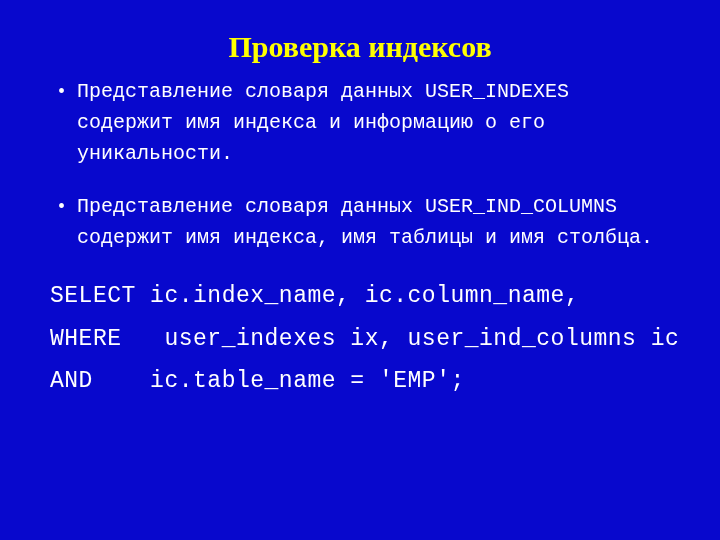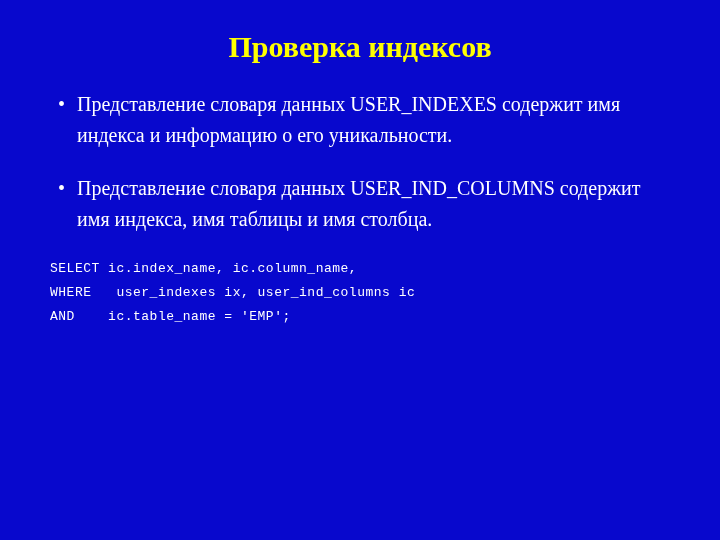--- a/index.html
+++ b/index.html
@@ -14,40 +14,41 @@
       color: #ffffff;
       font-family: 'Times New Roman', serif;
       padding: 30px 50px;
       overflow: hidden;
     }
     .title {
       text-align: center;
       color: #ffff00;
       font-size: 30px;
       font-weight: bold;
-      margin-bottom: 25px;
+      margin-bottom: 12px;
     }
     .bullet-item {
       display: flex;
       align-items: flex-start;
       margin-bottom: 22px;
       font-size: 20px;
       line-height: 1.55;
     }
     .bullet {
       margin-right: 12px;
       margin-left: 8px;
       flex-shrink: 0;
     }
     .bullet-text {
       flex: 1;
+      font-family: Liberation Mono, monospace;
     }
     .code-block {
       font-family: 'Courier New', monospace;
-      font-size: 13px;
+      font-size: 23px;
       line-height: 1.85;
       margin-top: 18px;
       letter-spacing: 0.5px;
     }
     .code-line {
       white-space: pre;
     }
   </style>
 </head>
 <body>

